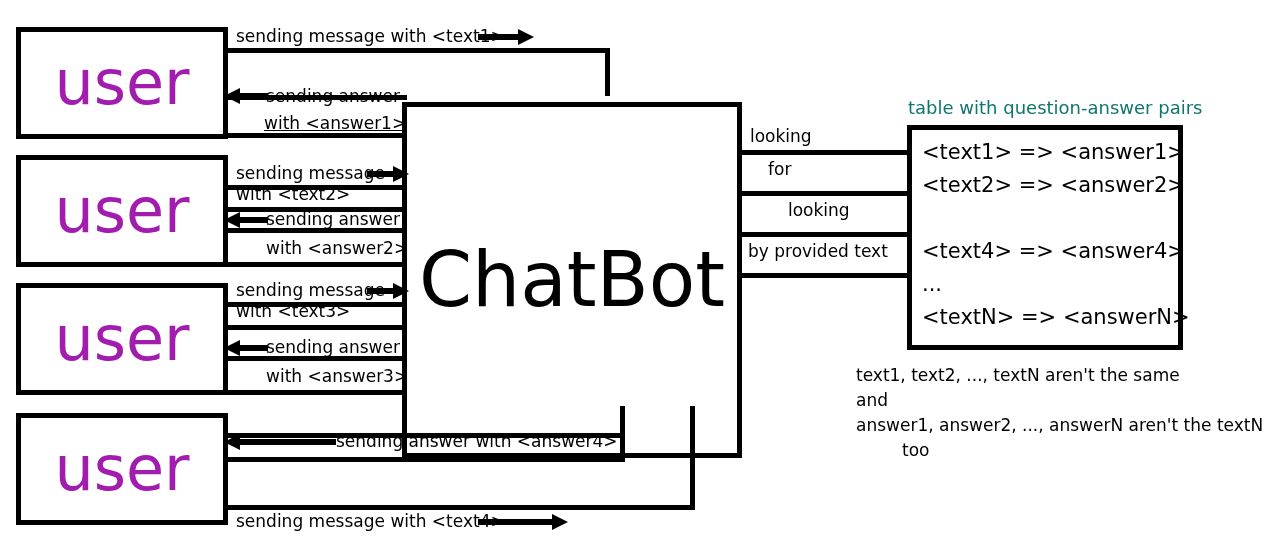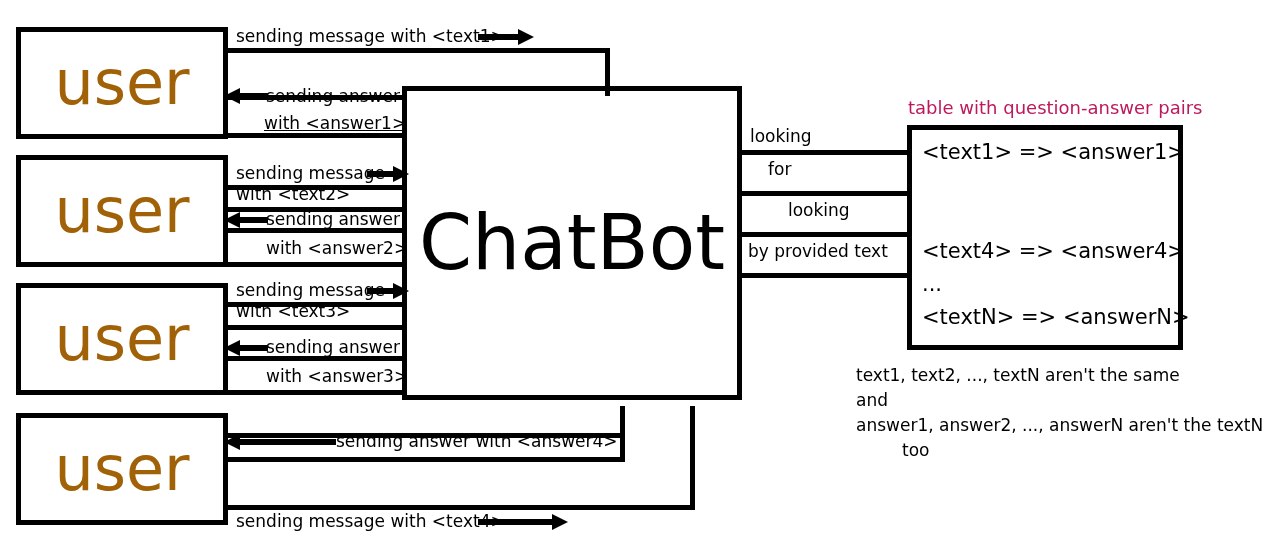--- a/index.html
+++ b/index.html
@@ -28,21 +28,21 @@
   .userbox {
     display: flex;
     align-items: center;
     justify-content: center;
   }
   .user-label {
     font-size: 62px;
     line-height: 1;
     letter-spacing: 0px;
     font-weight: 400;
-    color: #a16207;
+    color: #a21caf;
     text-align: center;
   }
   .chatbot-label {
     font-size: 76px;
     line-height: 1;
     font-weight: 400;
     color: #000;
   }
   .hline {
     position: absolute;
@@ -59,21 +59,21 @@
     font-size: 17px;
     line-height: 1.05;
     white-space: nowrap;
     color: #000;
   }
   .lbl-lg {
     position: absolute;
     font-size: 19px;
     line-height: 1.15;
     white-space: nowrap;
-    color: #be185d;
+    color: #0f766e;
   }
   .tbl-row {
     position: absolute;
     font-size: 21px;
     line-height: 1;
     white-space: nowrap;
     color: #000;
   }
   .arrow {
     position: absolute;
@@ -101,29 +101,30 @@
   </div>
 
   <div class="box userbox" style="left:16px; top:283px; width:212px; height:112px;">
     <span class="user-label">user</span>
   </div>
 
   <div class="box userbox" style="left:16px; top:413px; width:212px; height:112px;">
     <span class="user-label">user</span>
   </div>
 
-  <div class="box userbox" style="left:402px; top:86px; width:340px; height:314px;text-align:center;">
+  <div class="box userbox" style="left:402px; top:102px; width:340px; height:356px;text-align:center;">
     <span class="chatbot-label">ChatBot</span>
   </div>
 
   <div class="box" style="left:907px; top:125px; width:276px; height:225px;">
   </div>
   <div class="lbl-lg" style="left:908px; top:98px; font-size:18px;">table with question-answer pairs</div>
 
   <div class="tbl-row" style="left:922px; top:142px;">&lt;text1&gt; =&gt; &lt;answer1&gt;</div>
+  <div class="tbl-row" style="left:922px; top:175px;">&lt;text2&gt; =&gt; &lt;answer2&gt;</div>
   <div class="tbl-row" style="left:922px; top:241px;">&lt;text4&gt; =&gt; &lt;answer4&gt;</div>
   <div class="tbl-row" style="left:922px; top:274px;">...</div>
   <div class="tbl-row" style="left:922px; top:307px;">&lt;textN&gt; =&gt; &lt;answerN&gt;</div>
 
   <div class="hline" style="left:228px; top:48px; width:382px;"></div>
   <div class="vline" style="left:605px; top:48px; height:48px;"></div>
   <div class="lbl" style="left:236px; top:28px;">sending message with &lt;text1&gt;</div>
   <svg class="arrow" style="left:478px; top:29px; width:56px; height:16px;" viewBox="0 0 56 16">
     <line x1="0" y1="8" x2="44" y2="8" stroke="#000" stroke-width="6"></line>
     <polygon points="40,0 56,8 40,16" fill="#000"></polygon>

